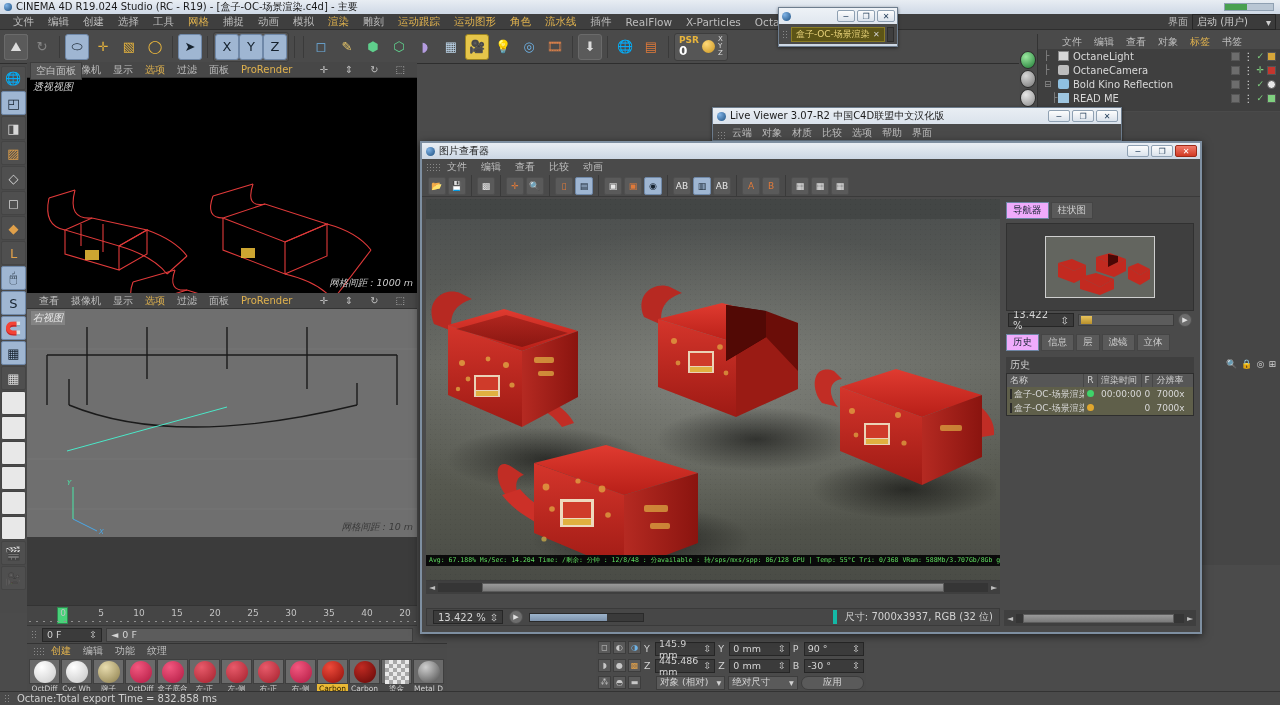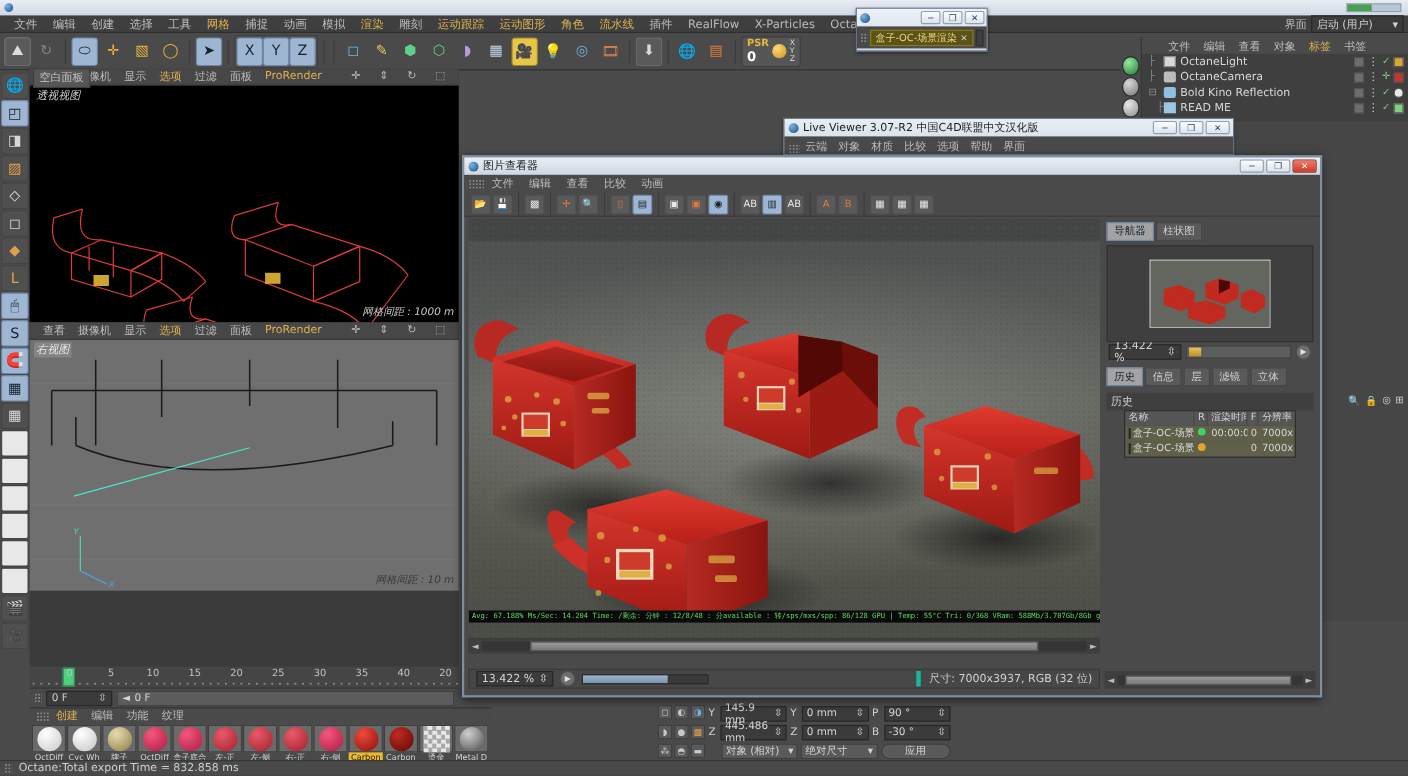--- a/index.html
+++ b/index.html
@@ -226,31 +226,31 @@
   .roundbtn { width:14px; height:14px; border-radius:50%; background:#6d6d6d; border:1px solid #505050;
               display:flex; align-items:center; justify-content:center; font-size:7px; color:#e0e0e0;}
   .progbar { width:115px; height:9px; background:#3a3a3a; border:1px solid #2a2a2a; position:relative;}
   .progbar i { position:absolute; left:0; top:0; bottom:0; width:68%;
                background:linear-gradient(#9db4cc,#7d93ac);}
 
   
   .pv-right { position:absolute; right:4px; top:56px; width:192px; bottom:38px; background:#4a4a4a;}
   .tabrow { display:flex; gap:2px; padding:3px 2px 2px 2px;}
   .tabb { font-size:9.5px; padding:1px 6px; background:#5a5a5a; border:1px solid #454545; color:#cfcfcf;}
-  .tabb.sel { background:#a3a3a3; border-color:#6d85a4; color:#11202e;}
+  .tabb.sel { background:#f0abfc; border-color:#6d85a4; color:#11202e;}
   .navbox { background:#3f3f3f; border:1px solid #313131; height:88px; margin:2px; position:relative;
             display:flex; align-items:center; justify-content:center;}
   .navimg { width:110px; height:62px; position:relative; overflow:hidden; border:1px solid #cfcfcf;
             background:linear-gradient(#55585a,#6a6d66 45%,#4f524c);}
   .navzoom { display:flex; align-items:center; gap:4px; margin:2px 4px;}
   .navslider { flex:1; height:12px; background:#5c5c5c; border:1px solid #3d3d3d; position:relative;}
   .navslider i { position:absolute; left:2px; top:1px; bottom:1px; width:11px;
                  background:linear-gradient(#e8c35c,#b8902c);}
   .hist-head { background:#3f3f3f; font-size:10px; color:#cfcfcf; padding:1px 4px; margin:4px 2px 0 2px;}
-  .hist-table { margin:0 18px; background:#3a3a3a; border:1px solid #2e2e2e;}
+  .hist-table { margin:0 2px; background:#3a3a3a; border:1px solid #2e2e2e;}
   .hist-cols { display:flex; background:#565656; font-size:9px; color:#d2d2d2; height:13px;
                align-items:center;}
   .hist-cols div { border-right:1px solid #464646; padding-left:3px; height:13px; line-height:13px;
                    overflow:hidden; white-space:nowrap;}
   .hist-row { display:flex; align-items:center; height:14px; font-size:9px; color:#d8d8d8;}
   .hist-row div { padding-left:3px; overflow:hidden; white-space:nowrap; height:14px; line-height:14px;}
   .hist-row.sel { background:#5f5f4a;}
   .thumbmini { width:16px; height:10px; background:linear-gradient(90deg,#7a1414,#c42a22,#7a1414);
                border:1px solid #2a2a2a; display:inline-block; margin-right:2px;}
   .dotg { width:7px;height:7px;border-radius:50%;}
@@ -275,20 +275,21 @@
 
   .attr-tool-col { position:absolute; right:0; top:350px; width:14px; height:40px; }
 </style>
 </head>
 <body>
 
 <div class="app">
 
   <div class="titlebar">
     <span class="tdot"></span>
+    <span class="tname">CINEMA 4D R19.024 Studio (RC - R19) - [盒子-OC-场景渲染.c4d] - 主要</span>
     <div class="title-right">
         <i></i>
       </div>
   </div>
 
   <div class="menubar">
     <span>文件</span>
     <span>编辑</span>
     <span>创建</span>
     <span>选择</span>

